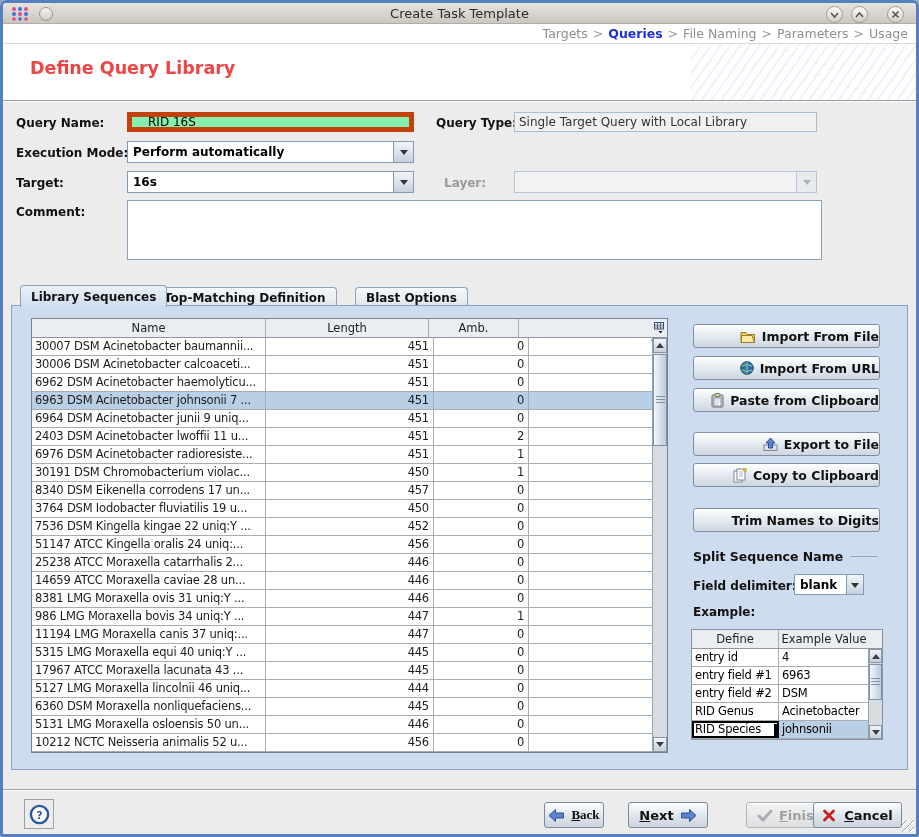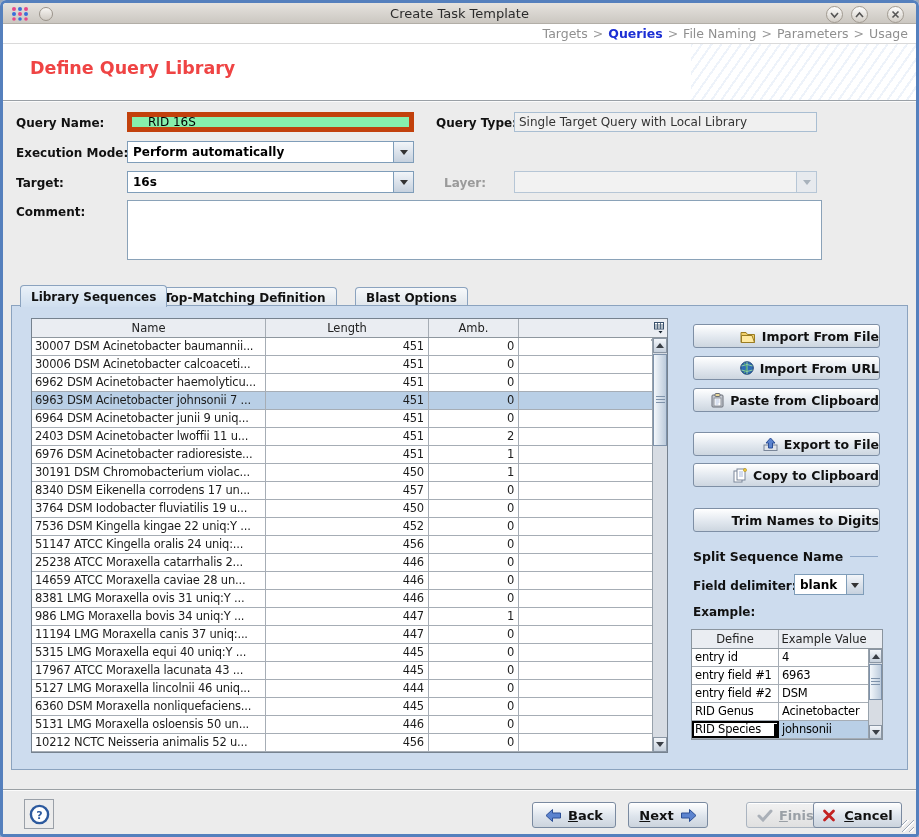--- a/index.html
+++ b/index.html
@@ -50,21 +50,21 @@
        border:1px solid #8ba3bf;border-bottom:none;border-radius:4px 4px 0 0;
        background:linear-gradient(#f7f9fb,#dfe5eb);height:19px;}
   .tab.active{background:linear-gradient(#eaf1f8,#cfdeef);height:22px;z-index:3;padding-top:4px;}
   .tabpanel{position:absolute;left:11px;top:305px;width:897px;height:465px;background:#cddcee;border:1px solid #8ba3bf;z-index:1;}
   
   .lib-table{position:absolute;left:31px;top:318px;width:637px;height:435px;background:#fff;border:1px solid #76828f;}
   .thead{display:flex;height:19px;background:#eaedf2;border-bottom:1px solid #8e979f;}
   .th{font-size:11.5px;color:#222;text-align:center;padding-top:2px;border-right:1px solid #a6adb5;overflow:hidden;white-space:nowrap;}
   .c-name{width:234px;}.c-len{width:163px;}.c-amb{width:90px;}.c-ambn{width:133px;margin-top:20px;}
   .th.corner{width:15px;border-right:none;display:flex;align-items:center;justify-content:center;padding:0;}
-  .trow{display:flex;height:18px;border-bottom:1px solid #a6adb5;background:#fff;}
+  .trow{display:flex;height:18px;border-bottom:1px solid #a6adb5;background:#fff;justify-content:space-between;}
   .trow.sel{background:#b9cfe6;}
   .td{font-size:11.5px;color:#1c1c1c;line-height:17px;border-right:1px solid #a6adb5;
       white-space:nowrap;overflow:hidden;letter-spacing:-0.2px;}
   .td.c-name{padding-left:3px;}
   .td.c-num{text-align:right;padding-right:4px;}
   .vscroll{position:absolute;top:19px;right:0;bottom:0;width:15px;background:#d7dce3;border-left:1px solid #97a1ab;}
   .sb-btn{position:absolute;left:0;right:0;height:15px;background:linear-gradient(#f3f6fa,#c6d0dc);
           border:1px solid #8a96a4;display:flex;align-items:center;justify-content:center;}
   .sb-up{top:0;}.sb-down{bottom:0;}
   .tri-u{width:0;height:0;border:4px solid transparent;border-bottom:5px solid #3a3f46;margin-bottom:4px;}
@@ -457,21 +457,21 @@
   </div>
 
   <div class="ft-line"></div>
   <div class="ft-line2"></div>
   <div class="help-btn">
     <svg width="21" height="21" viewBox="0 0 21 21">
         <circle cx="10.5" cy="10.5" r="8.6" fill="#fff" stroke="#2d5a9e" stroke-width="2.4"></circle>
         <text x="10.5" y="14.5" font-size="11" font-weight="bold" fill="#2d5a9e" text-anchor="middle" font-family="DejaVu Sans, sans-serif">?</text>
       </svg>
   </div>
-  <div class="fbtn" style="left:532px;width:84px;">
+  <div class="fbtn" style="left:544px;width:60px;font-family:Liberation Serif, serif;">
     <svg width="17" height="15" viewBox="0 0 17 15">
         <path d="M7.5 1.5 v3.5 h8 v5 h-8 v3.5 L1 7.5 z" fill="#5b83cf" stroke="#2c4f96"></path>
       </svg>
     <span><u>B</u><span>ack</span></span>
   </div>
   <div class="fbtn" style="left:628px;width:80px;">
     <span><u>N</u><span>ext</span></span>
     <svg width="17" height="15" viewBox="0 0 17 15">
         <path d="M9.5 1.5 v3.5 h-8 v5 h8 v3.5 L16 7.5 z" fill="#5b83cf" stroke="#2c4f96"></path>
       </svg>

